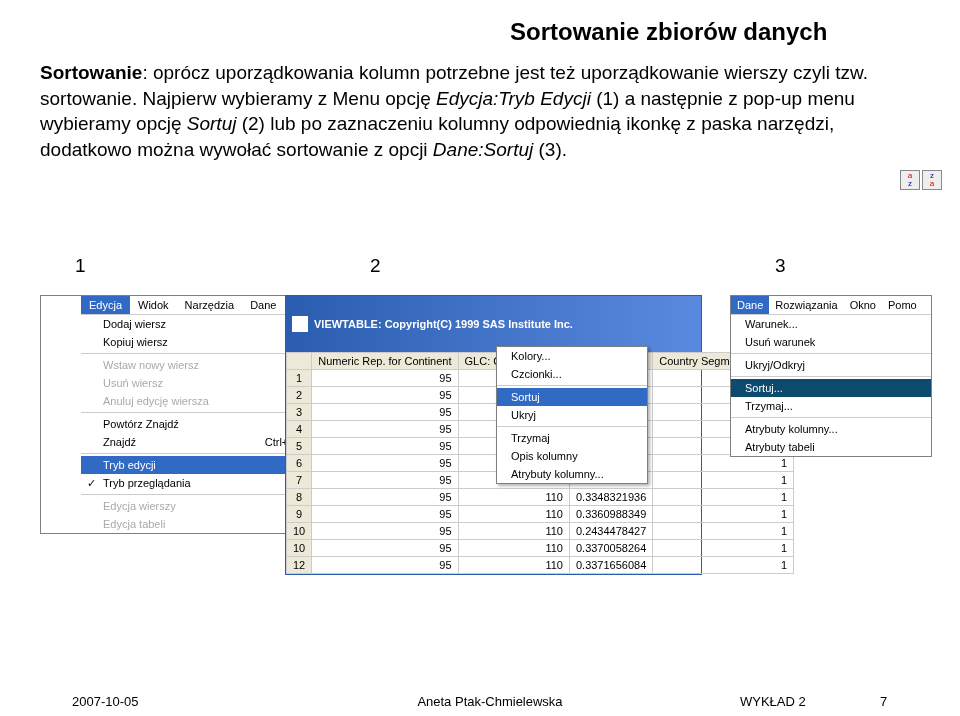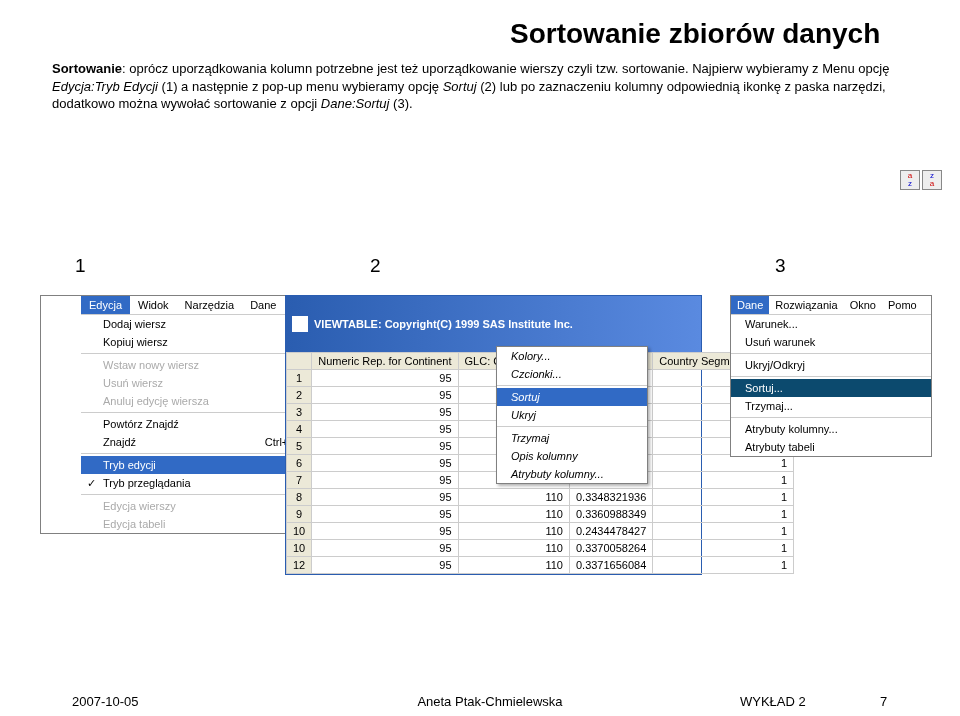--- a/index.html
+++ b/index.html
@@ -9,31 +9,30 @@
     height: 716px;
     font-family: Arial, sans-serif;
     background: #fff;
     color: #000;
     position: relative;
   }
   .header-title {
     position: absolute;
     top: 18px;
     left: 510px;
-    font-size: 28px;
+    font-size: 24px;
     font-weight: bold;
   }
   .paragraph {
     position: absolute;
     top: 60px;
     left: 40px;
     width: 880px;
-    font-size: 13px;
+    font-size: 19px;
     line-height: 1.35;
-    margin-left: 12px;
   }
   .paragraph b { font-weight: bold; }
   .paragraph i { font-style: italic; }
   .sort-icons {
     position: absolute;
     top: 170px;
     left: 900px;
     display: flex;
     gap: 2px;
   }
@@ -156,21 +155,20 @@
     top: 50px;
     left: 210px;
     width: 150px;
     background: #fff;
     border: 1px solid #808080;
     box-shadow: 2px 2px 3px rgba(0,0,0,0.3);
     font-size: 11px;
   }
   .popup2 .p-item {
     padding: 3px 14px;
-    font-style: italic;
   }
   .popup2 .p-item.selected {
     background: #316ac5;
     color: #fff;
   }
   .popup2 .p-sep { border-top: 1px solid #ccc; margin: 2px 0; }
 
   
   .menu3 {
     position: absolute;

